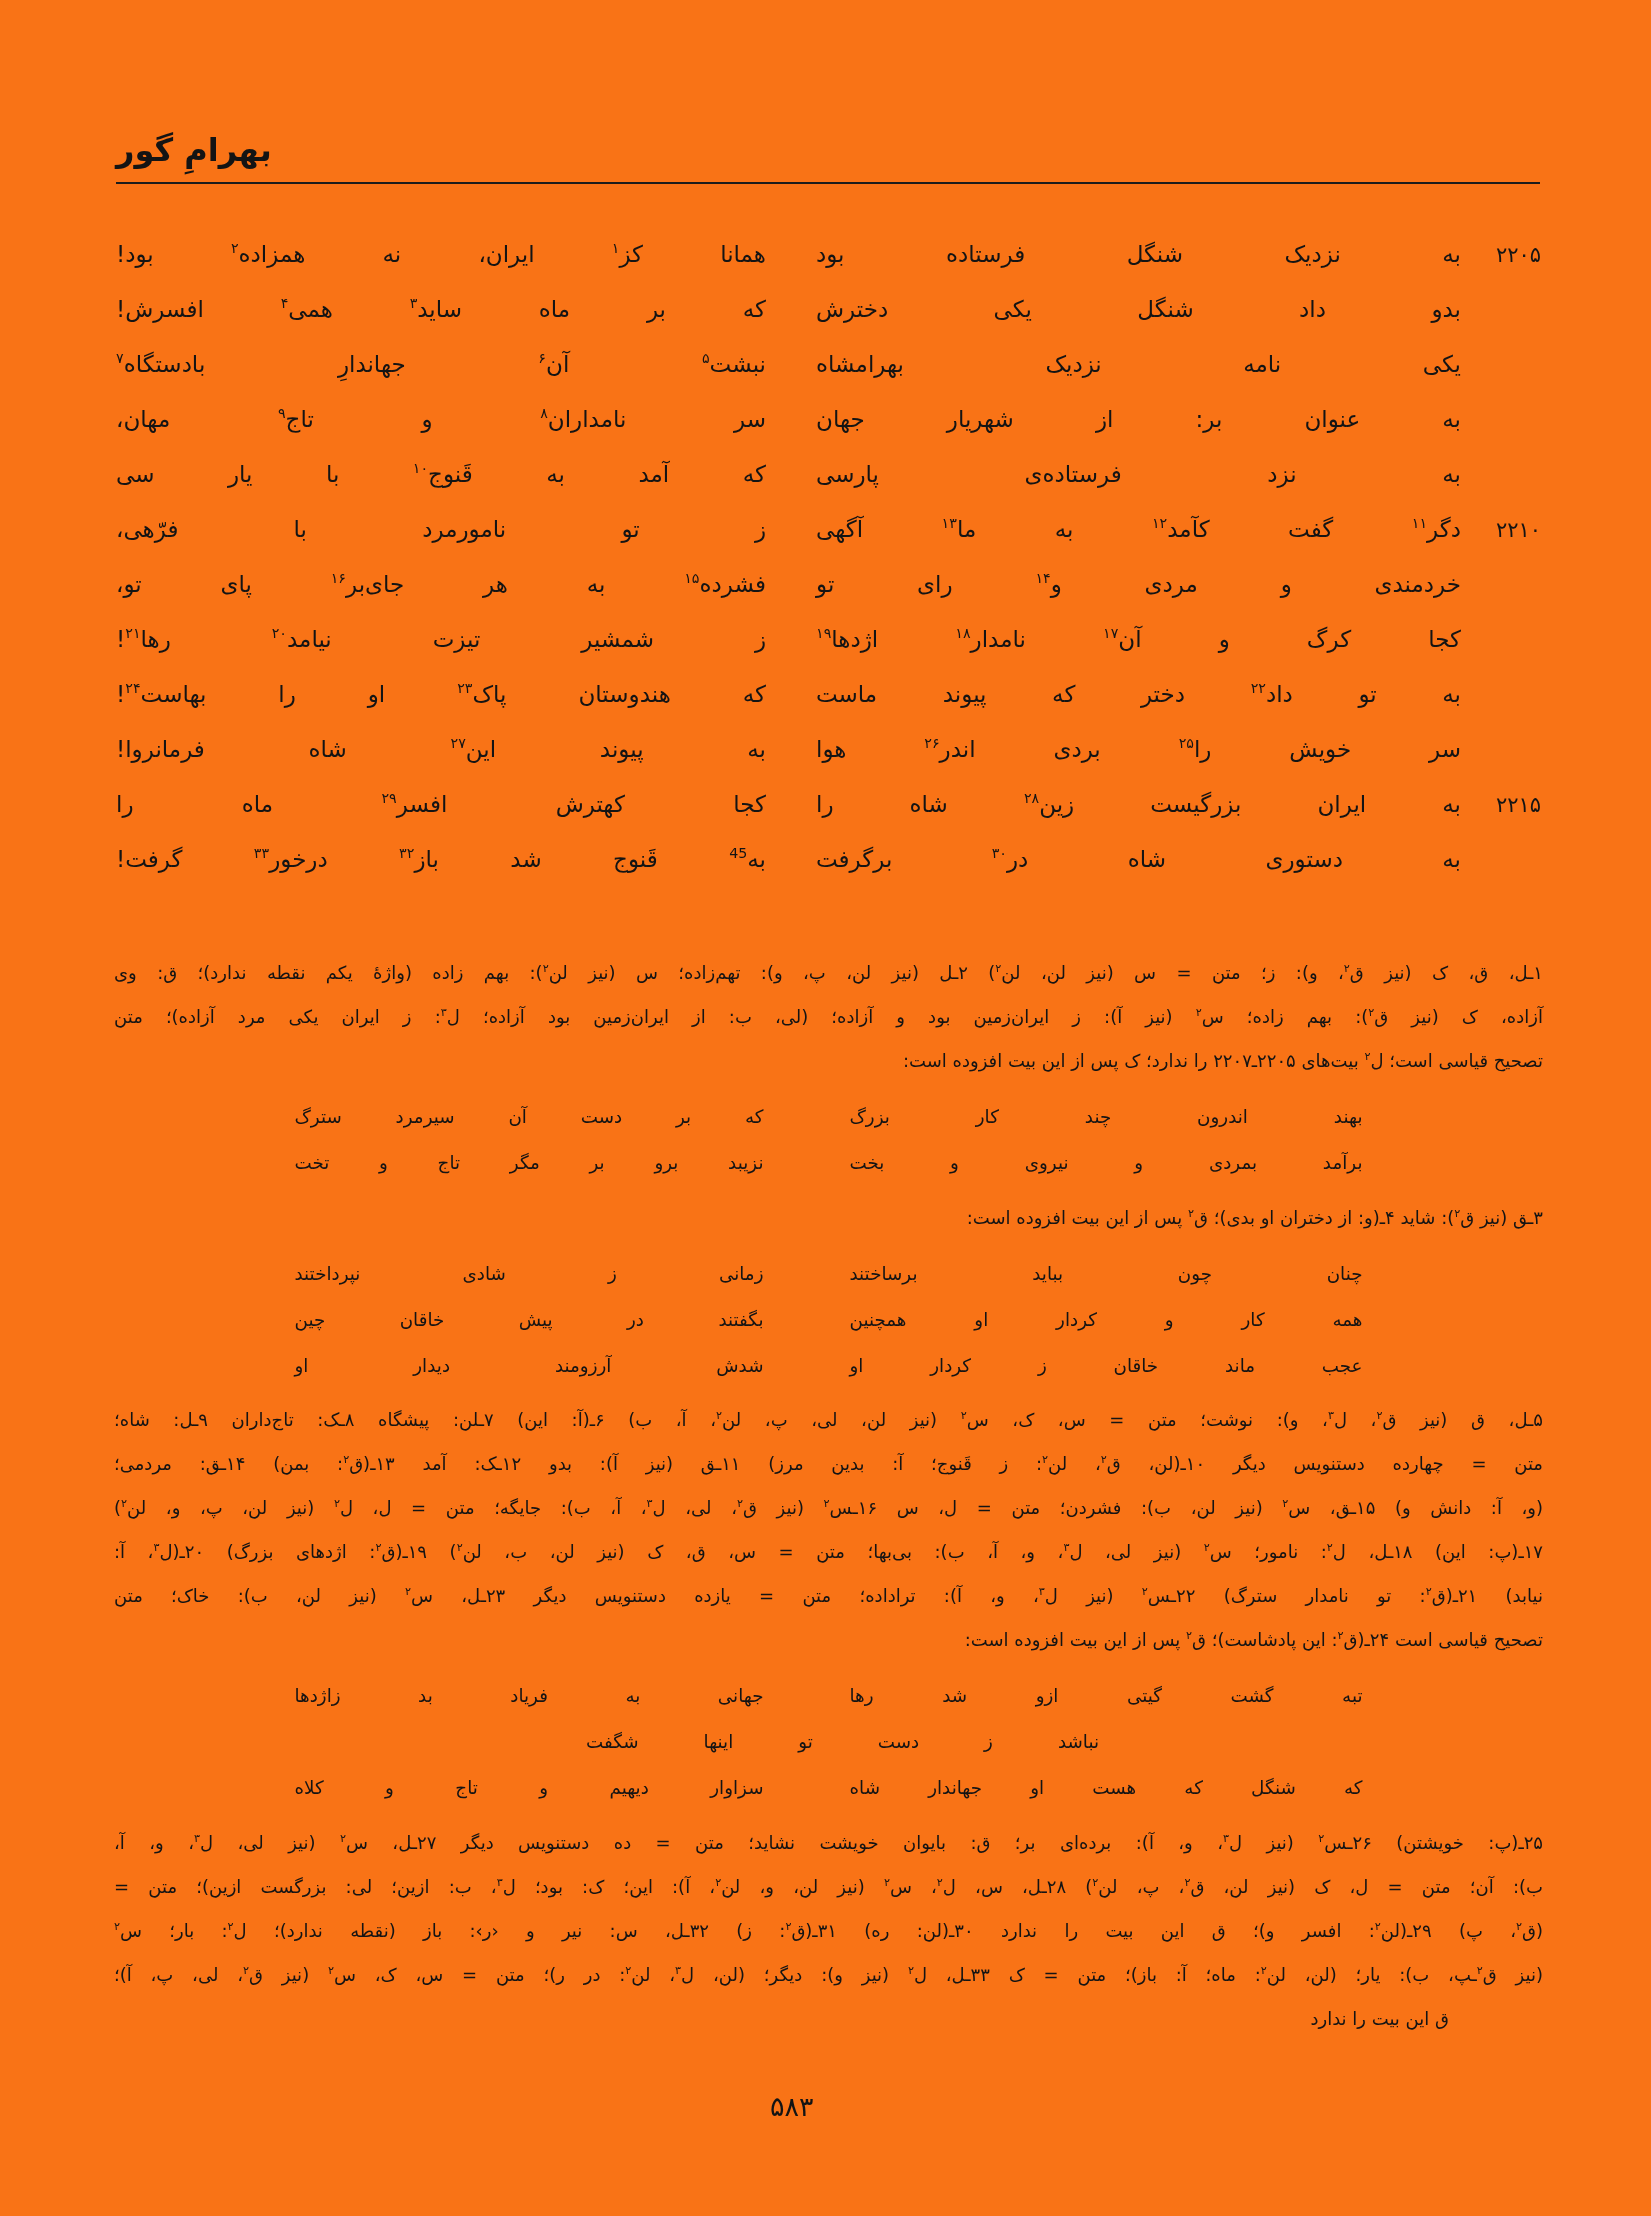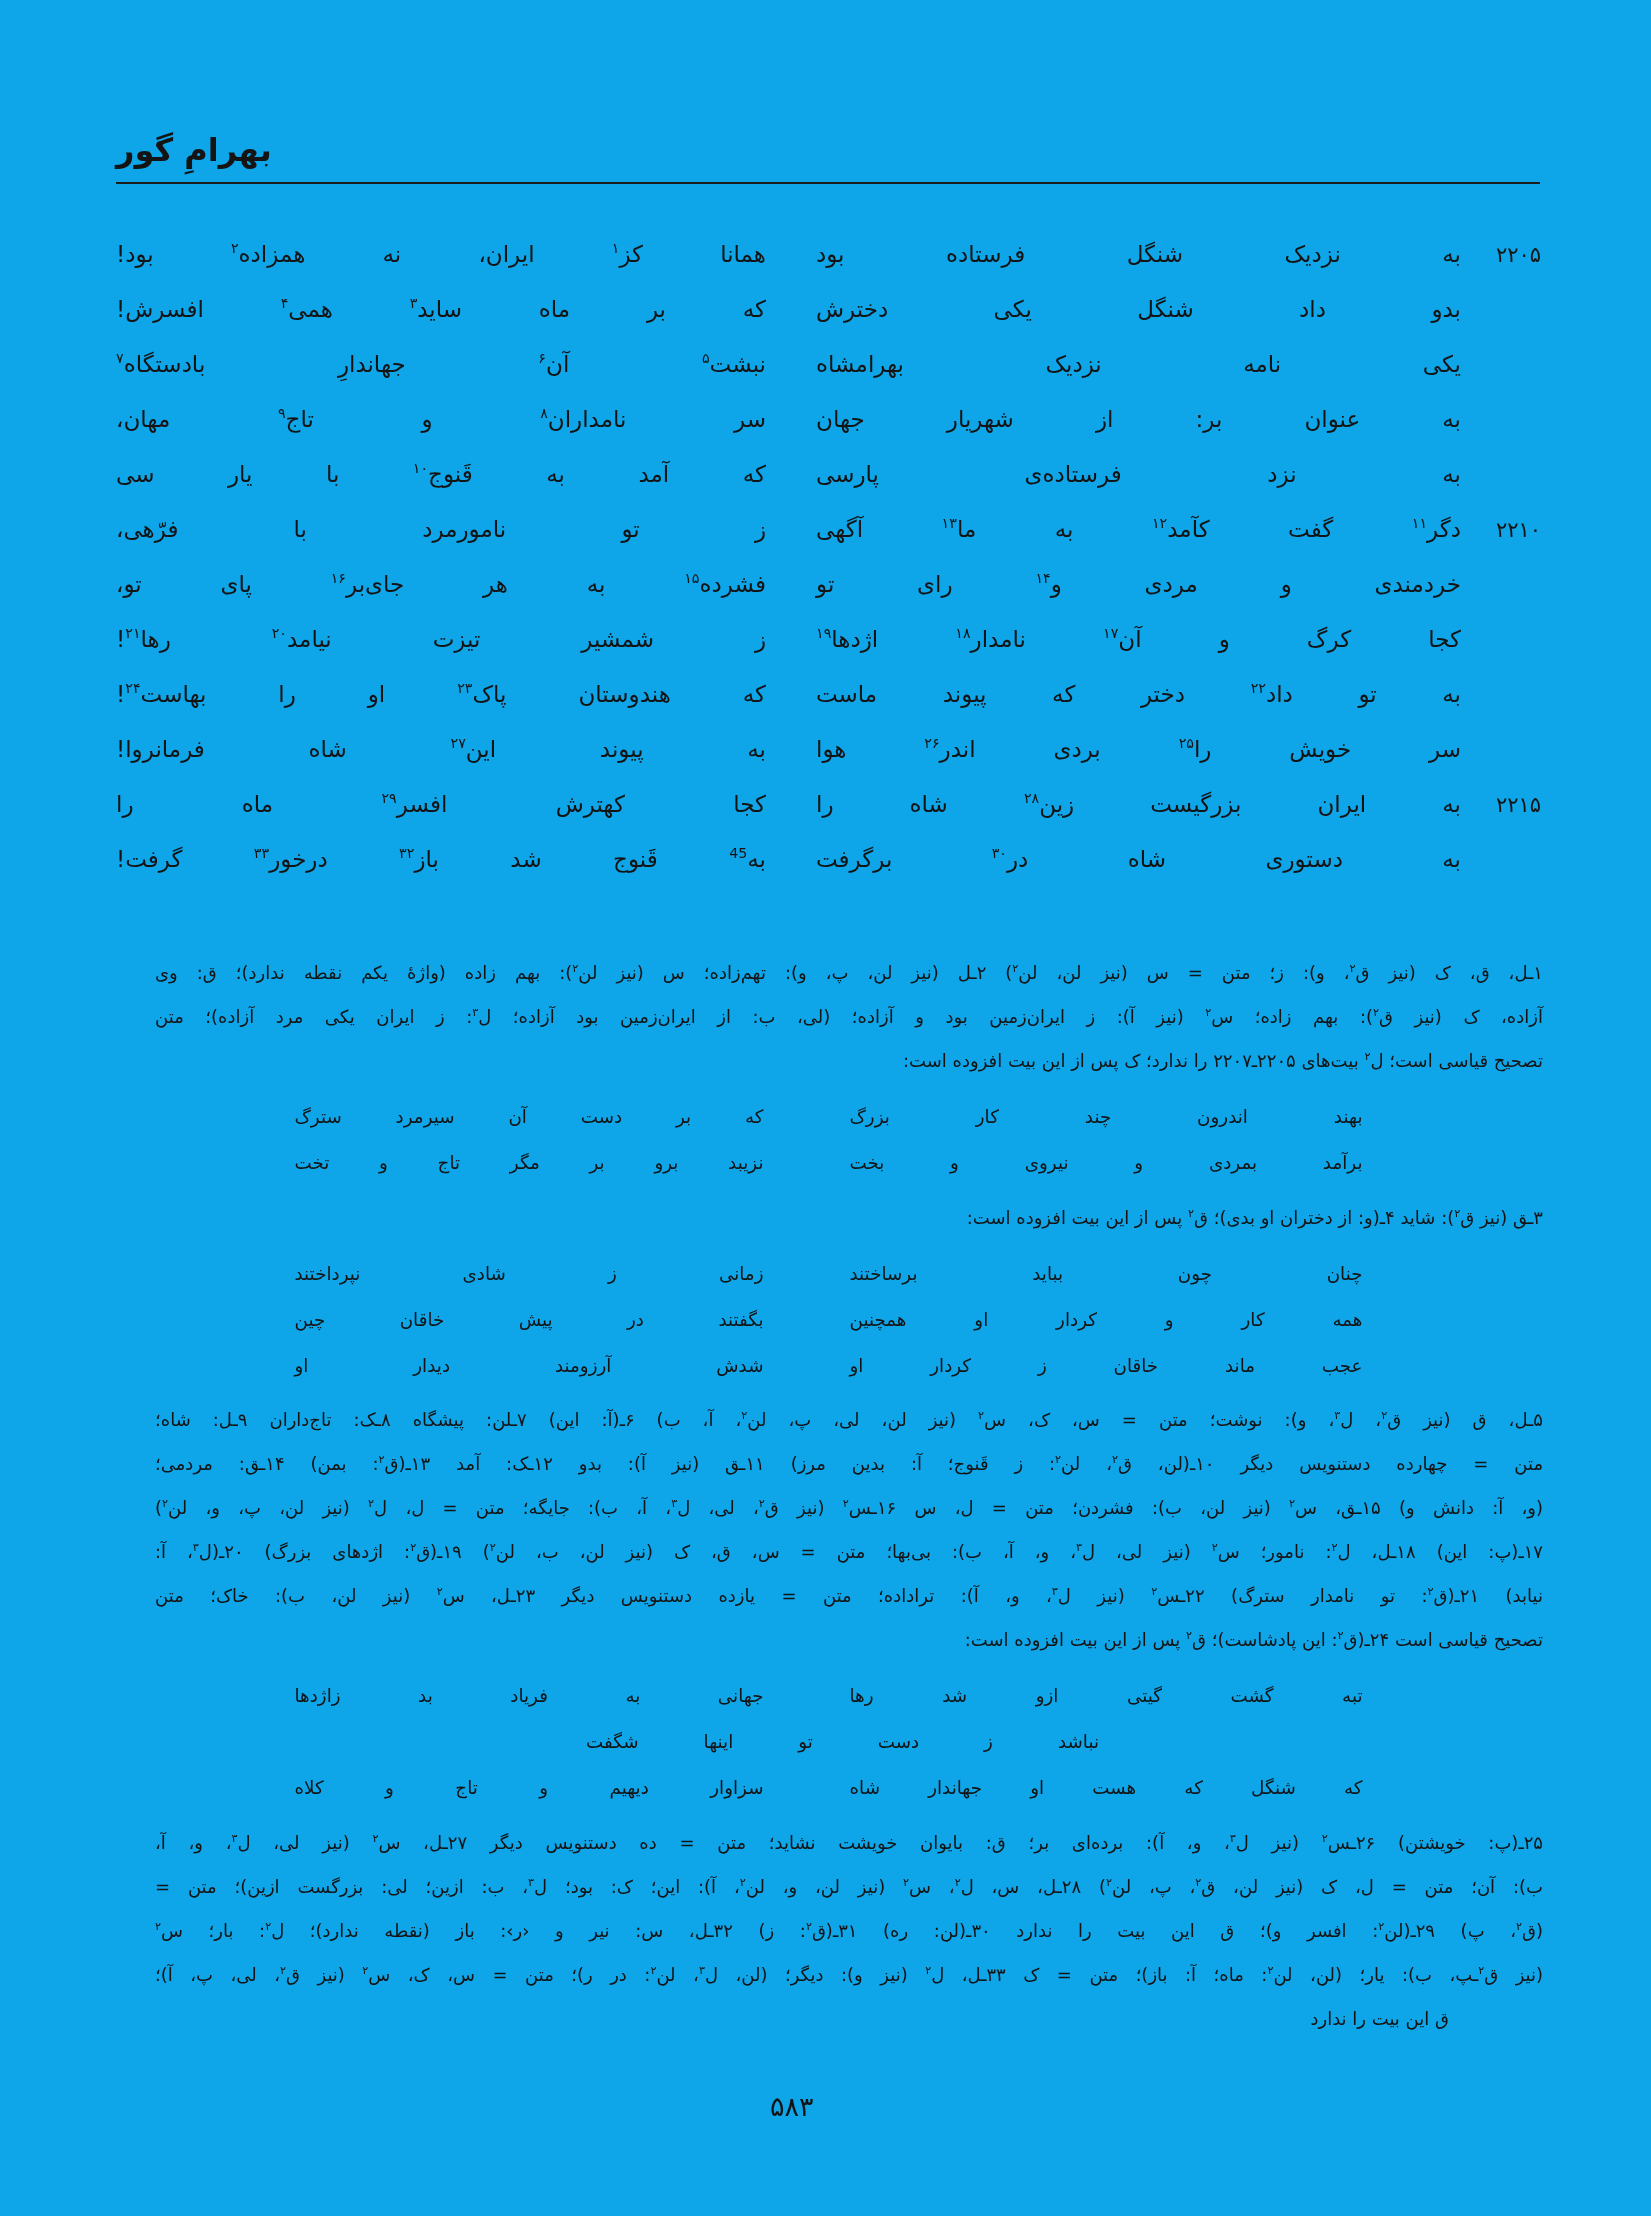--- a/index.html
+++ b/index.html
@@ -1,19 +1,19 @@
 <!DOCTYPE html>
 <html lang="fa" style="font-size:11px"><head>
 <meta charset="utf-8">
 <style>
   html,body{margin:0;padding:0;background:#ffffff;}
   .page{
     position:relative;
     width:1652px;height:2216px;
-    background:#0ea5e9;
+    background:#f97316;
     color:#141414;
     font-family:"DejaVu Sans", sans-serif;
     overflow:hidden;
   }
   
   .hdr{padding:130px 112px 0 116px;}
   .hdr h1{
     margin:0;
     font-size:32px;
     font-weight:bold;
@@ -25,21 +25,21 @@
   
   .verses{margin-top:57px;padding:0 111px 0 116px;direction:rtl;}
   .v-row{display:flex;direction:rtl;align-items:baseline;height:55px;font-size:23px;}
   .v-num{flex:0 0 80px;font-size:21px;letter-spacing:0.7px;}
   .v-a{flex:0 0 645px;text-align:justify;text-align-last:justify;}
   .v-gap{flex:0 0 50px;}
   .v-b{flex:1 1 auto;text-align:justify;text-align-last:justify;}
   sup{font-size:0.62em;line-height:0;vertical-align:super;}
   
   .apparatus{margin-top:50px;padding:0 109px 0 114px;direction:rtl;font-size:18px;}
-  .app-line{line-height:44px;text-align:justify;text-align-last:justify;margin-left:41px;}
+  .app-line{line-height:44px;text-align:justify;text-align-last:justify;}
   .app-line.end{text-align:right;text-align-last:right;}
   .app-line.pad{padding-right:94px;}
   .couplet-group{margin:11px 0 9.5px 0;}
   .couplet{display:flex;direction:rtl;justify-content:center;gap:58px;line-height:46px;font-size:18.3px;}
   .c-a{flex:0 0 513px;text-align:justify;text-align-last:justify;margin-left:28px;}
   .c-b{flex:0 0 469px;text-align:justify;text-align-last:justify;}
   
   .pagenum{
     position:absolute;left:770px;bottom:94px;
     font-size:27px;letter-spacing:2px;direction:rtl;

